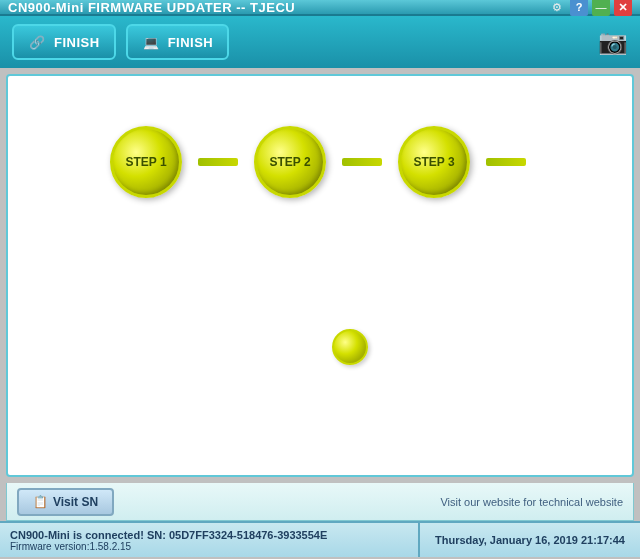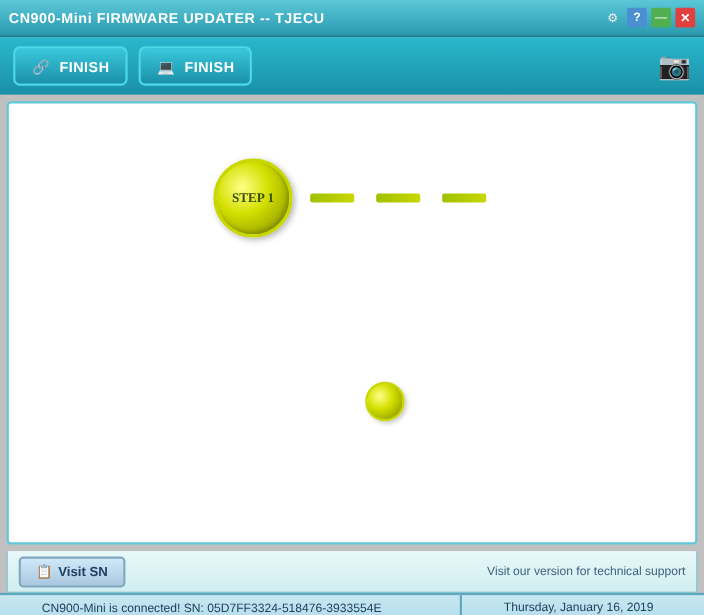--- a/index.html
+++ b/index.html
@@ -6,21 +6,21 @@
     body {
       width: 640px;
       height: 559px;
       overflow: hidden;
       font-family: Arial, sans-serif;
       background: #c0c0c0;
     }
 
     
     .title-bar {
-      height: 34px;
+      height: 16px;
       background: linear-gradient(to bottom, #5bc8d8, #2a9ab0);
       display: flex;
       align-items: center;
       justify-content: space-between;
       padding: 0 8px;
       border-bottom: 2px solid #1a7a90;
     }
     .title-text {
       color: white;
       font-size: 13px;
@@ -113,21 +113,20 @@
       flex-direction: column;
       align-items: center;
     }
 
     
     .steps-row {
       display: flex;
       align-items: center;
       margin-top: 50px;
       gap: 12px;
-      font-family: Liberation Serif, serif;
     }
     .step-circle {
       width: 72px;
       height: 72px;
       border-radius: 50%;
       background: radial-gradient(circle at 35% 35%, #ffff88, #d4e000 40%, #a8b400 70%, #8c9600);
       border: 3px solid #c8d800;
       box-shadow: 2px 2px 6px rgba(0,0,0,0.3), inset -2px -2px 4px rgba(0,0,0,0.2);
       display: flex;
       align-items: center;
@@ -217,22 +216,21 @@
     .status-right {
       width: 220px;
       padding: 0 10px;
       display: flex;
       align-items: center;
       justify-content: center;
     }
     .status-text {
       font-size: 11px;
       color: #204060;
-      font-weight: normal;
-      margin-left: 28px;
+      font-weight: bold;
     }
     .status-text-small {
       font-size: 10px;
       color: #204060;
     }
   </style>
 </head>
 <body>
 
 <div class="title-bar">
@@ -256,32 +254,34 @@
   </button>
   <div class="toolbar-right">
     <span class="camera-icon">📷</span>
   </div>
 </div>
 
 <div class="main-content">
   <div class="steps-row">
     <div class="step-circle">STEP 1</div>
     <div class="step-connector"></div>
+    <div class="step-circle">STEP 2</div>
     <div class="step-connector"></div>
+    <div class="step-circle">STEP 3</div>
     <div class="step-connector"></div>
   </div>
   <div class="small-circle"></div>
 </div>
 
 <div class="bottom-bar">
   <button class="copy-sn-btn">
     <span>📋</span>
     <span>Visit SN</span>
   </button>
-  <span class="visit-text">Visit our version for technical support</span>
+  <span class="visit-text">Visit our website for technical website</span>
 </div>
 
 <div class="status-bar">
   <div class="status-left">
     <span class="status-text">CN900-Mini is connected!    SN: 05D7FF3324-518476-3933554E</span>
     <span class="status-text-small">Firmware version:1.58.2.15</span>
   </div>
   <div class="status-right">
     <span class="status-text">Thursday, January 16, 2019  21:17:44</span>
   </div>

